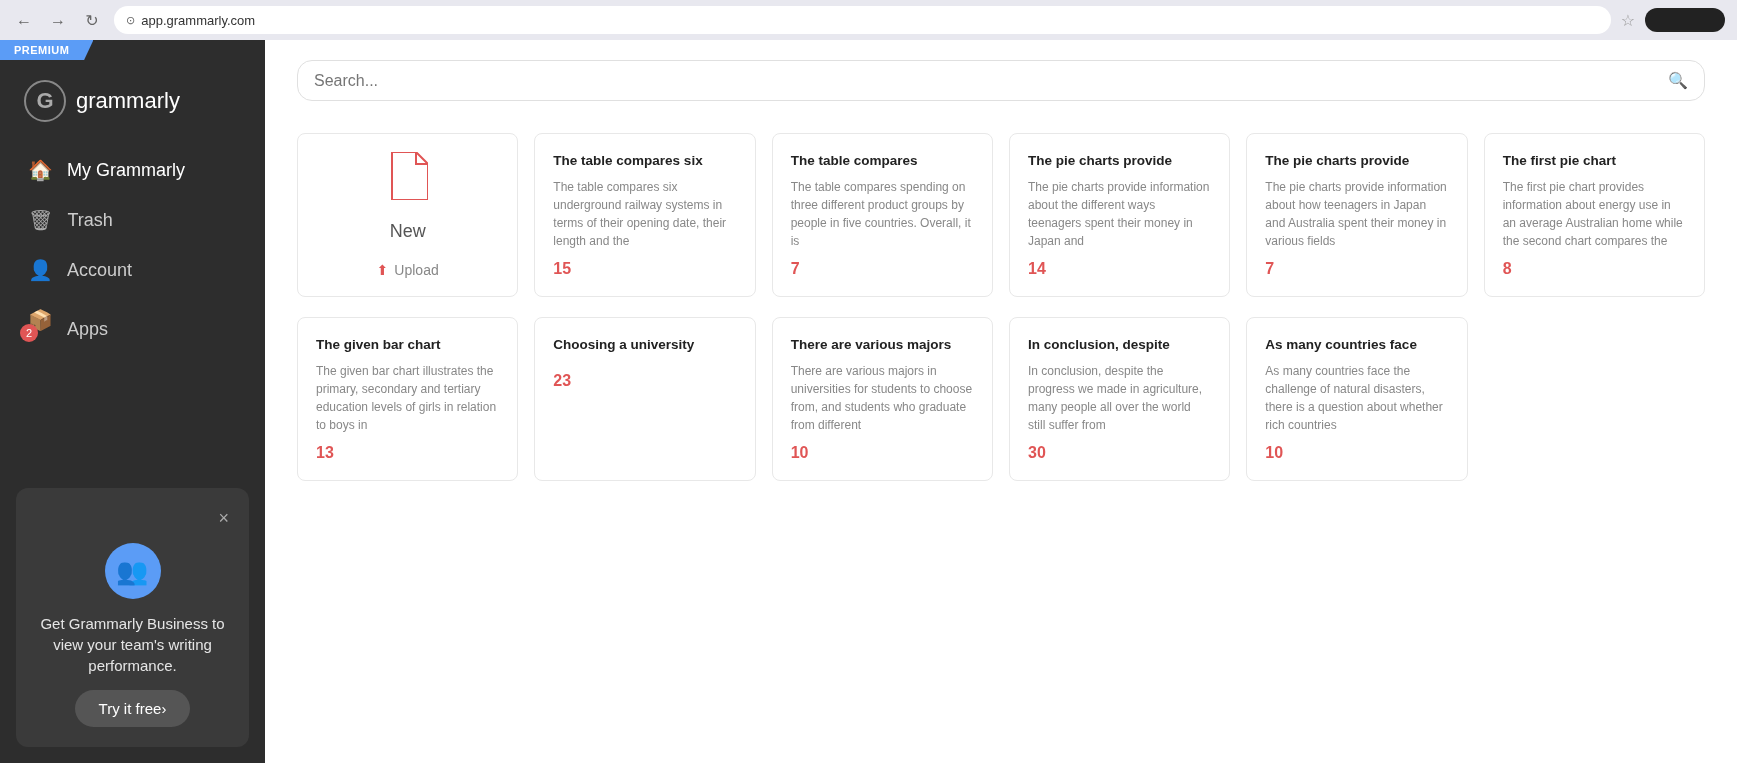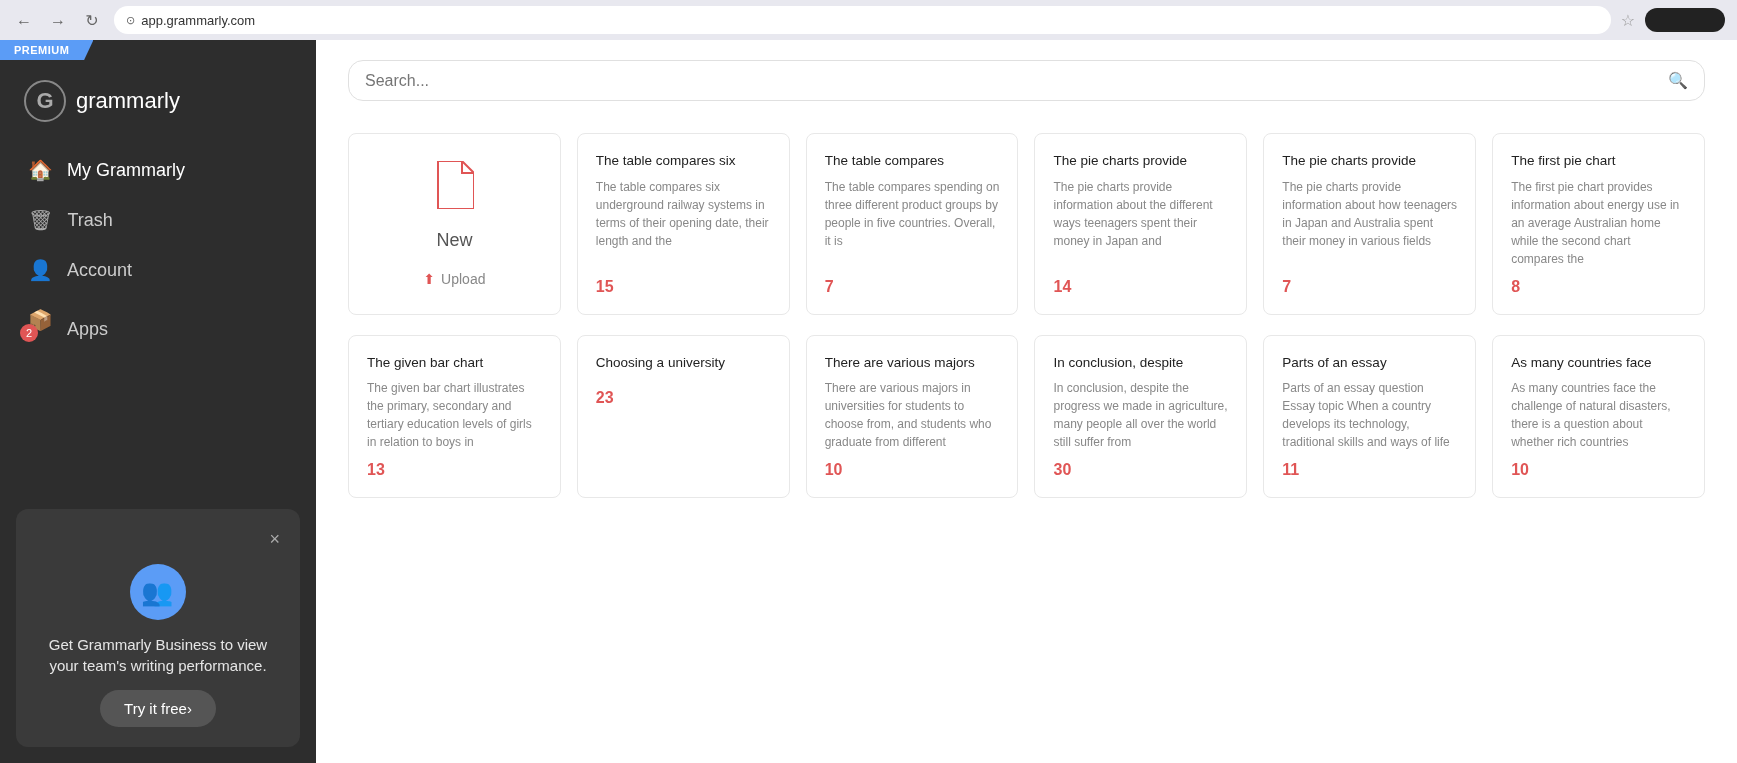--- a/index.html
+++ b/index.html
@@ -42,21 +42,21 @@
 
     
     .app-container {
       display: flex;
       flex: 1;
       overflow: hidden;
     }
 
     
     .sidebar {
-      width: 316px;
+      width: 265px;
       background: #2d2d2d;
       display: flex;
       flex-direction: column;
       flex-shrink: 0;
       overflow: hidden;
     }
 
     .premium-badge {
       background: #5b9cf6;
       color: white;
@@ -225,21 +225,21 @@
     .new-card-icon { color: #e05555; font-size: 36px; }
     .new-card-label { font-size: 18px; color: #555; font-weight: 400; }
     .new-card-upload {
       display: flex; align-items: center; gap: 6px;
       color: #888; font-size: 14px;
       margin-top: 8px;
     }
 
     .doc-title {
       font-size: 13.5px;
-      font-weight: 400;
+      font-weight: 700;
       color: #222;
       margin-bottom: 8px;
       line-height: 1.3;
     }
     .doc-preview {
       font-size: 12px;
       color: #888;
       line-height: 1.5;
       flex: 1;
     }
@@ -379,24 +379,19 @@
         <div class="doc-title">There are various majors</div>
         <div class="doc-preview">There are various majors in universities for students to choose from, and students who graduate from different</div>
         <div class="doc-count">10</div>
       </div>
       <div class="doc-card">
         <div class="doc-title">In conclusion, despite</div>
         <div class="doc-preview">In conclusion, despite the progress we made in agriculture, many people all over the world still suffer from</div>
         <div class="doc-count">30</div>
       </div>
       <div class="doc-card">
-        <div class="doc-title">Parts of an essay</div>
-        <div class="doc-preview">Parts of an essay question Essay topic When a country develops its technology, traditional skills and ways of life</div>
-        <div class="doc-count">11</div>
-      </div>
-      <div class="doc-card">
         <div class="doc-title">As many countries face</div>
         <div class="doc-preview">As many countries face the challenge of natural disasters, there is a question about whether rich countries</div>
         <div class="doc-count">10</div>
       </div>
     </div>
   </div>
 </div>
 
 </body></html>

